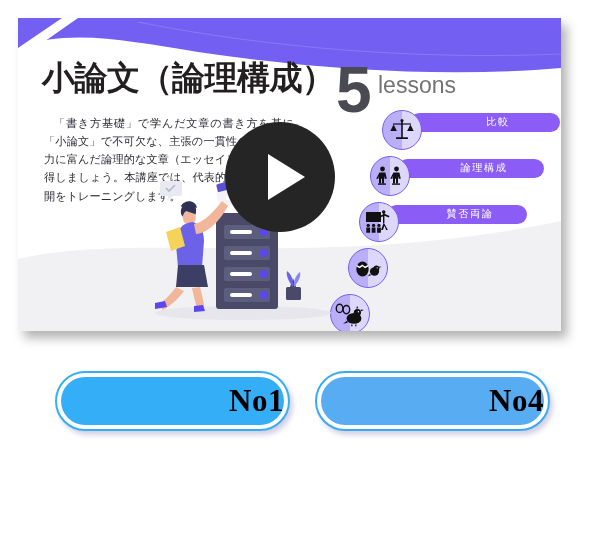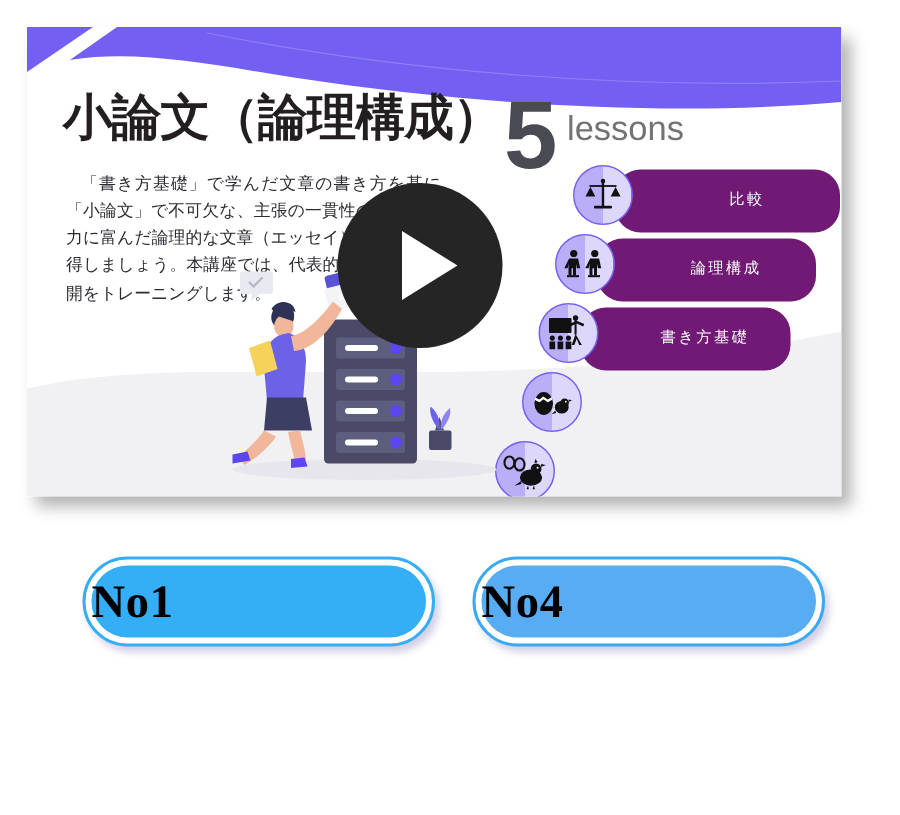--- a/index.html
+++ b/index.html
@@ -115,22 +115,22 @@
   .lesson-row.r1 { margin-left: 22px; width: 174px; }
   .lesson-row.r2 { margin-left: 11px; width: 168px; }
   .lesson-row.r3 { margin-left: 0px;  width: 160px; }
   .lesson-row.r4 { margin-left: -18px; width: 160px; }
 
   .lesson-pill {
     position: absolute;
     left: 28px;
     top: 3px;
     right: 0;
-    height: 42px;
-    background: #701a75;
+    height: 19px;
+    background: #8b5cf6;
     border-radius: 17px;
     display: flex;
     align-items: center;
     justify-content: center;
     padding-left: 26px;
     box-sizing: border-box;
   }
   .lesson-label {
     color: #ffffff;
     font-size: 10.2px;
@@ -210,21 +210,21 @@
     box-shadow: 3px 4px 5px rgba(120,110,175,0.32);
     cursor: pointer;
   }
   .answer-inner {
     width: 100%;
     height: 100%;
     border-radius: 26px;
     background: #57acf2;
     display: flex;
     align-items: center;
-    justify-content: flex-start;
+    justify-content: flex-end;
     box-sizing: border-box;
   }
   .answer-button.hot .answer-inner { background: #35aef8; }
   .answer-button.hot { border-color: #35aef8; }
   .answer-label {
     font-family: "Liberation Serif", serif;
     font-size: 31px;
     font-weight: bold;
     color: #000000;
     letter-spacing: 0.5px;
@@ -293,21 +293,21 @@
             <circle cx="20.5" cy="6" r="2.4"></circle>
             <path d="M17.4,9.4 h6 l1.4,6.4 h-2.2 l-0.6,-3 v7.6 h-2 v-4.6 h-1 v4.6 h-2 v-7.6 l-0.6,3 h-2.2 Z"></path>
             <rect x="16" y="20.4" width="8" height="1.4"></rect>
           </g>
         </svg>
       </div>
     </div>
 
     <div class="lesson-row r2">
       <div class="lesson-pill">
-        <span class="lesson-label">書き方基礎</span>
+        <span class="lesson-label">賛否両論</span>
       </div>
       <div class="lesson-icon">
         <svg width="28" height="26" viewBox="0 0 28 26">
           <g fill="#111">
             <rect x="1" y="3" width="15" height="10" rx="0.6"></rect>
             <rect x="18" y="4" width="1.4" height="10"></rect>
             <circle cx="18.7" cy="3" r="1.8"></circle>
             <path d="M14.5,7 l5,-2.2 l5,2.2 l-0.7,1.6 l-4.3,-1.9 l-4.3,1.9 Z"></path>
             <path d="M18.7,13.6 l-2.6,7.4 h1.8 l1.6,-4.2 l1.6,4.2 h1.8 Z"></path>
             <circle cx="3.2" cy="16.4" r="1.7"></circle>

